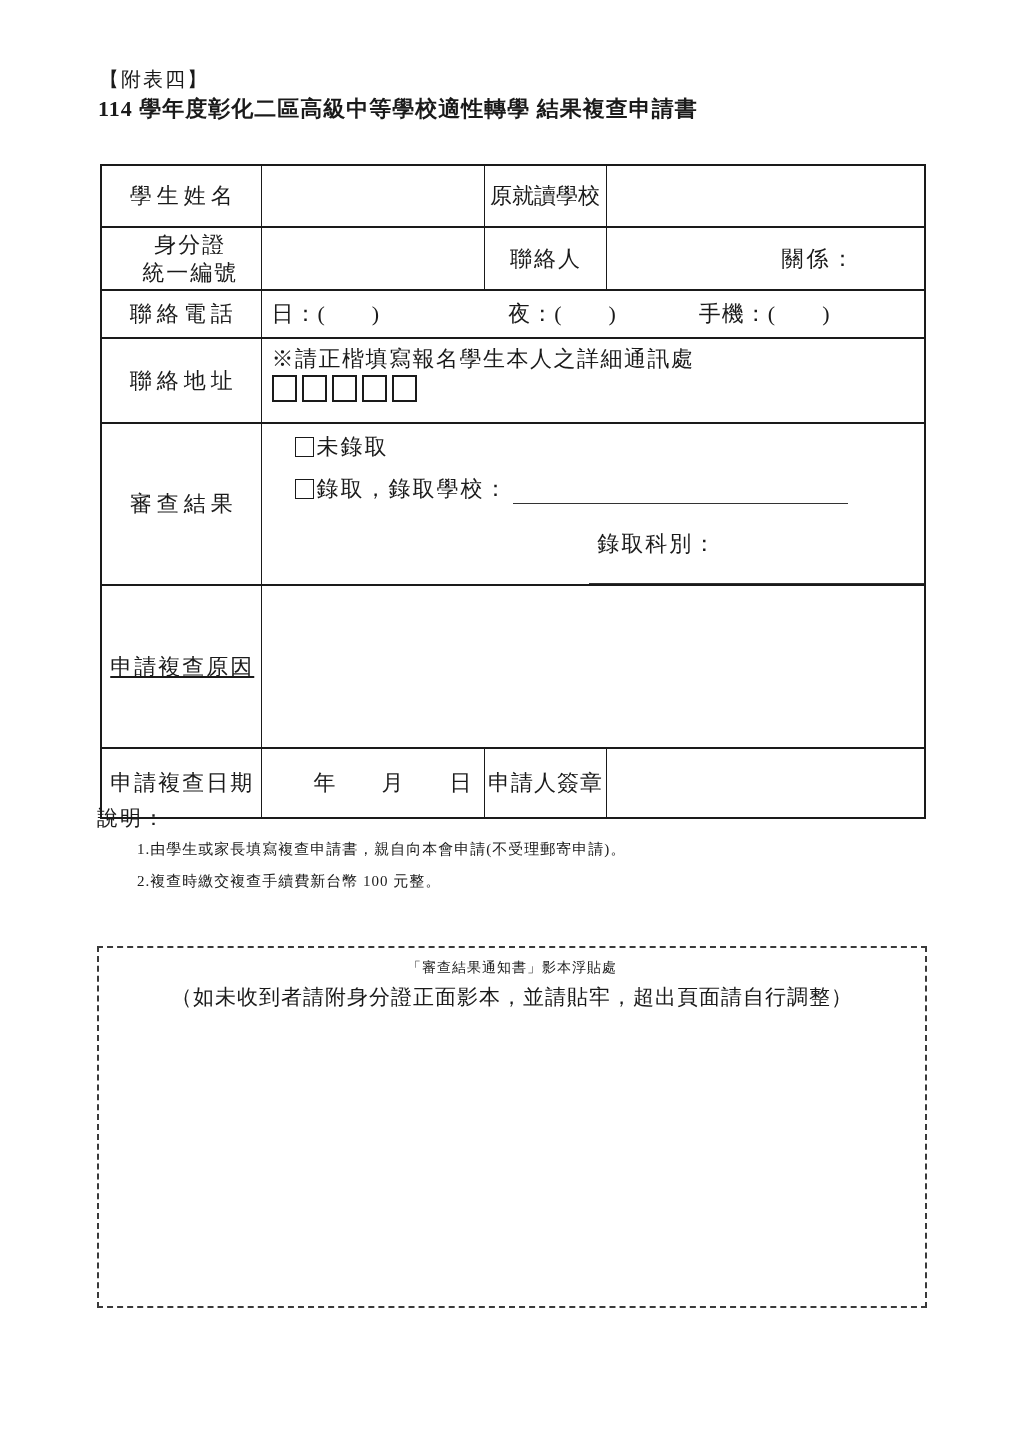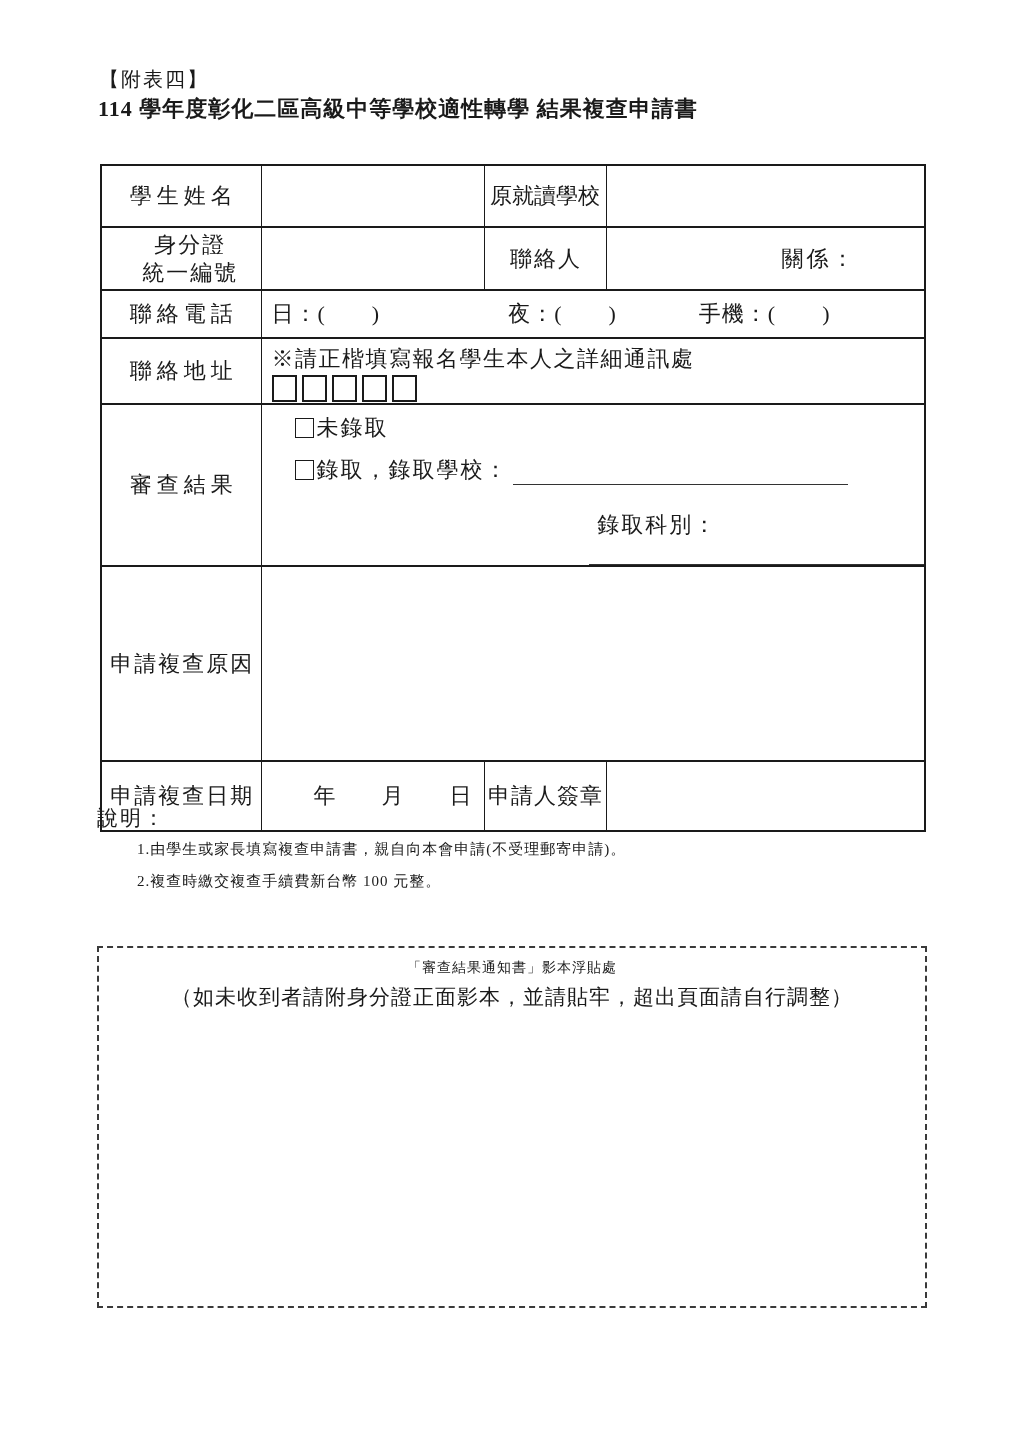--- a/index.html
+++ b/index.html
@@ -55,23 +55,23 @@
     border-top-width: 2px;
     border-bottom-width: 2px;
     padding: 0;
     font-size: 22px;
     vertical-align: middle;
     overflow: hidden;
   }
   .r1 { height: 62px; }
   .r2 { height: 63px; }
   .r3 { height: 48px; }
-  .r4 { height: 66px; }
+  .r4 { height: 85px; }
   .r5 { height: 131px; }
-  .r6 { height: 195px; }
+  .r6 { height: 163px; text-decoration: underline; }
   .r7 { height: 70px; }
 
   td.label-cell {
     text-align: center;
     letter-spacing: 5px;
     text-indent: 5px;
   }
   td.label-cell .two-line div { line-height: 28px; }
 
   .relation-cell {

